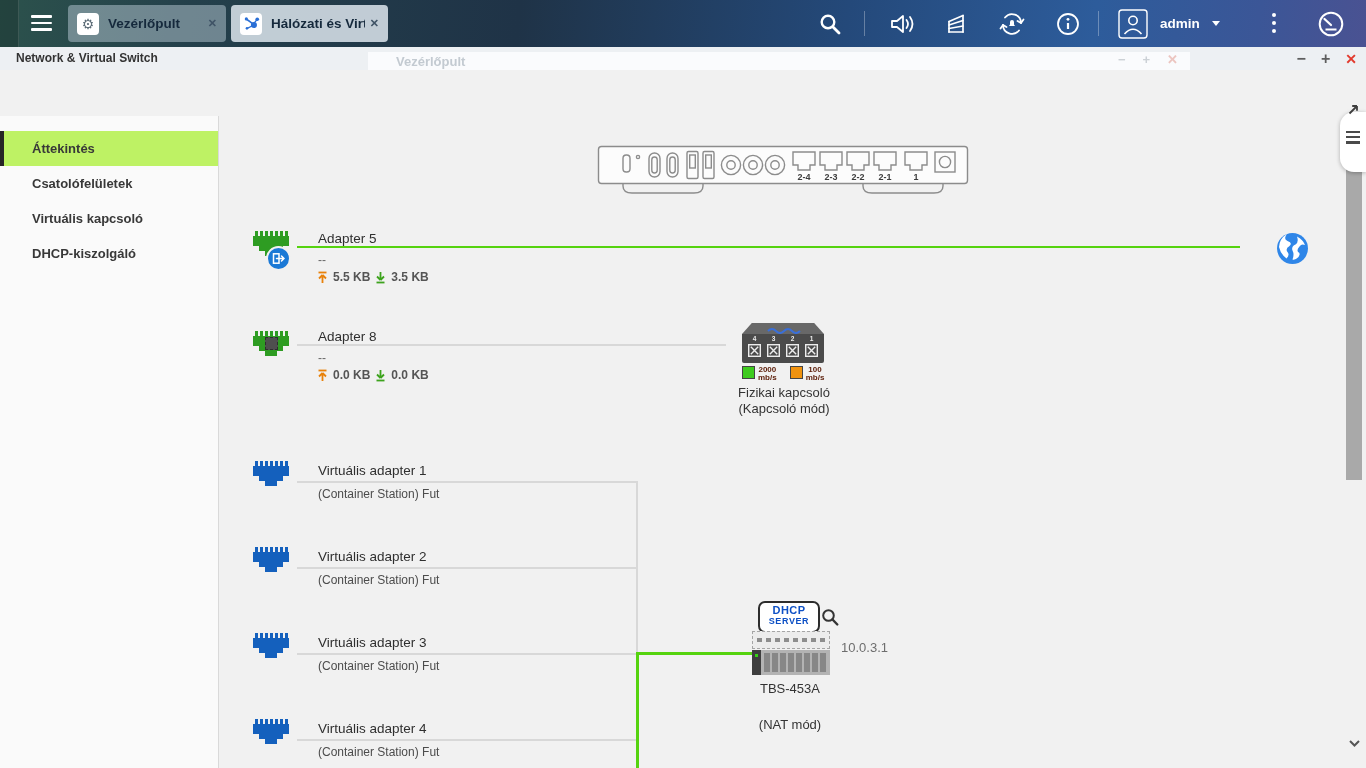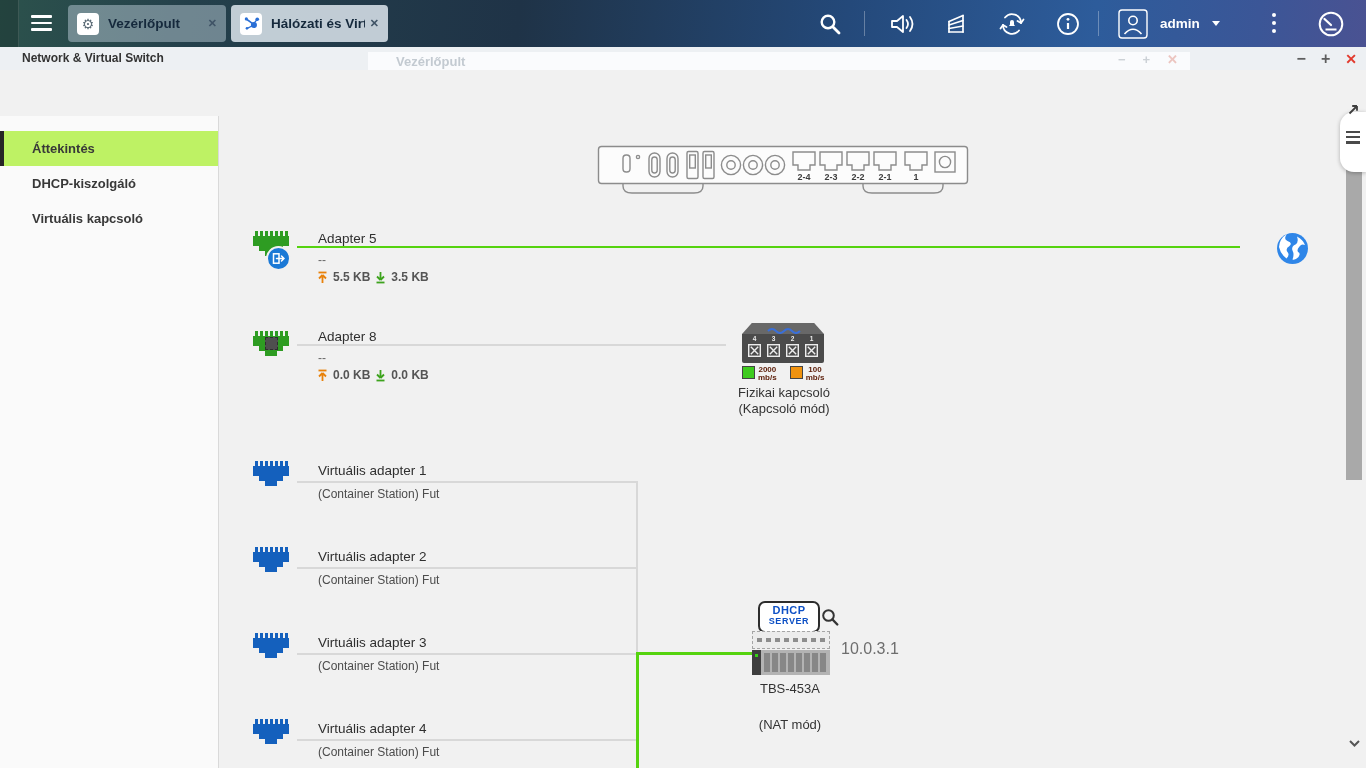--- a/index.html
+++ b/index.html
@@ -26,21 +26,21 @@
   .ti{position:absolute;}
   .admin-label{position:absolute;left:1160px;top:0;height:47px;line-height:47px;color:#fff;
                font-size:13.5px;font-weight:700;}
   .caret{position:absolute;left:1212px;top:21px;width:0;height:0;border-left:4.5px solid transparent;
          border-right:4.5px solid transparent;border-top:5px solid #fff;}
   .vdots{position:absolute;left:1272px;top:13px;}
   .vdots i{display:block;width:4px;height:4px;border-radius:50%;background:#fff;margin:0 0 4px 0;}
 
   
   .titlebar{position:absolute;left:0;top:47px;width:1366px;height:23px;background:#edf0f3;}
-  .win-title{position:absolute;left:22px;top:0;line-height:23px;font-size:12px;font-weight:700;color:#333;}
+  .win-title{position:absolute;left:16px;top:0;line-height:23px;font-size:12px;font-weight:700;color:#333;}
   .ghost{position:absolute;left:368px;top:5px;width:822px;height:18px;background:rgba(252,253,255,.82);overflow:hidden;}
   .ghost-title{position:absolute;left:28px;top:2px;font-size:13px;font-weight:600;color:#c3cad1;}
   .ghost-ctrls{position:absolute;right:12px;top:0;display:flex;gap:17px;font-size:13px;font-weight:700;color:#ccd1d6;}
   .ghost-ctrls .gx{color:#ecc5c0;}
   .win-ctrls{position:absolute;right:9px;top:0;height:23px;display:flex;align-items:center;gap:15px;}
   .wmin,.wmax{color:#5e5e5e;font-size:16px;font-weight:700;line-height:1;cursor:pointer;}
   .wclose{color:#e23a2e;font-size:14px;font-weight:700;line-height:1;cursor:pointer;}
 
   
   .app-header{position:absolute;left:0;top:70px;width:1366px;height:45px;background:#fdfdfd;
@@ -87,21 +87,21 @@
   .dhcp2{font-size:9px;font-weight:800;letter-spacing:.6px;color:#0d50c5;line-height:9px;}
   .srv-top{position:absolute;left:752px;top:515px;width:78px;height:18px;background:#ececec;
            border:1.5px dashed #a5a5a5;box-sizing:border-box;display:flex;gap:4px;justify-content:center;
            align-items:center;}
   .srv-top i{width:5px;height:4px;background:#8d8d8d;}
   .srv-bot{position:absolute;left:752px;top:534px;width:78px;height:25px;background:#b3b3b3;}
   .srv-col{position:absolute;left:0;top:0;width:9px;height:25px;background:#3e3e3e;}
   .srv-led{position:absolute;left:3px;top:4px;width:3px;height:3px;background:#35d015;}
   .srv-slats{position:absolute;left:12px;top:3px;display:flex;gap:2px;}
   .srv-slats i{width:6px;height:19px;background:#878787;}
-  .ip{position:absolute;left:841px;top:524px;font-size:16px;color:#6e6e6e;}
+  .ip{position:absolute;left:841px;top:524px;font-size:13px;color:#6e6e6e;}
 
   
   .side-tab{position:absolute;left:1340px;top:112px;width:26px;height:60px;background:#fff;
             border-radius:14px 0 0 14px;box-shadow:0 1px 4px rgba(0,0,0,.28);z-index:6;cursor:pointer;}
   .side-tab .bars{position:absolute;left:6px;top:19px;}
   .side-tab .bars i{display:block;width:14px;height:2.2px;background:#4a4a4a;margin:0 0 3px 0;}
   .sb-thumb{position:absolute;left:1346px;top:34px;width:16px;height:330px;background:#a9a9a9;z-index:5;cursor:pointer;}
 </style>
 </head>
 <body>
@@ -219,22 +219,23 @@
       <span class="wclose">✕</span>
     </div>
   </div>
 
 
   <div class="content">
 
     <div class="sidebar">
       <div class="pad"></div>
       <div class="side-item active"><span>Áttekintés</span></div>
+      <div class="side-item"><span>Csatolófelületek</span></div>
+      <div class="side-item"><span>Virtuális kapcsoló</span></div>
       <div class="side-item"><span>DHCP-kiszolgáló</span></div>
-      <div class="side-item"><span>Virtuális kapcsoló</span></div>
     </div>
 
     <svg class="abs" style="left:597px;top:29px;" width="372" height="50" viewBox="0 0 372 50" fill="none" stroke="#8c8c8c" stroke-width="1.4">
       <rect x="1.5" y="1.5" width="369" height="37" rx="3" fill="#fcfcfc"></rect>
       <path d="M26 39 v2 q0 7 9 7 h62 q9 0 9 -7 v-2"></path>
       <path d="M266 39 v2 q0 7 9 7 h62 q9 0 9 -7 v-2"></path>
       <rect x="26" y="10" width="7" height="17" rx="3.2"></rect>
       <circle cx="41" cy="12" r="1.6"></circle>
       <rect x="52" y="8" width="11" height="24" rx="5.5"></rect>
         <rect x="54.8" y="12" width="5.4" height="16" rx="2.7"></rect>

